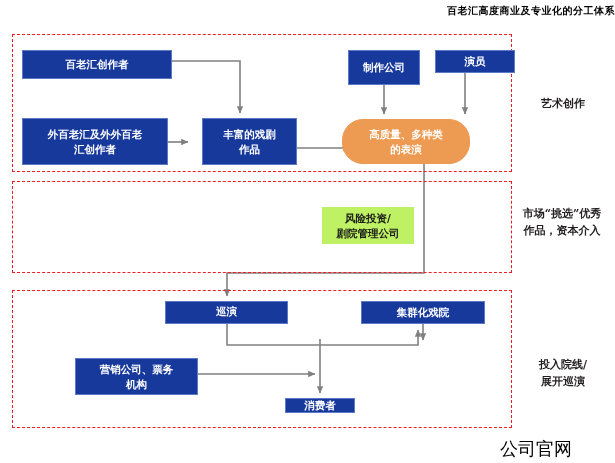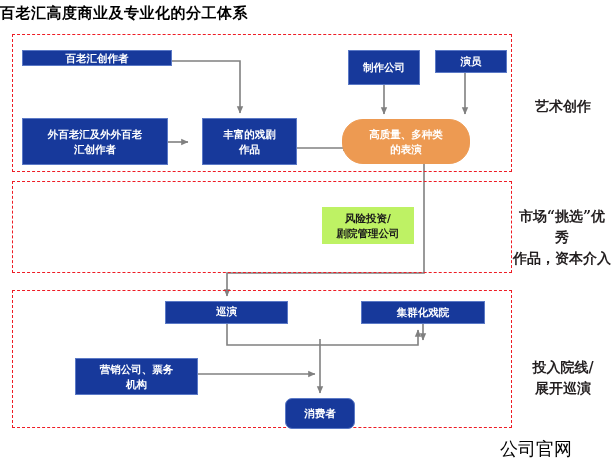--- a/index.html
+++ b/index.html
@@ -18,24 +18,24 @@
     position: absolute;
     left: 0; top: 0;
     width: 615px;
     height: 463px;
   }
   .title {
     position: absolute;
     left: 0;
     top: 4px;
     width: 615px;
-    text-align: left;
+    text-align: right;
     font-family: "DejaVu Serif", "Liberation Serif", serif;
     font-weight: bold;
-    font-size: 15px;
+    font-size: 10px;
     color: #000000;
     letter-spacing: 0.5px;
   }
   .band {
     position: absolute;
     border: 1.6px dashed #ee1c25;
     box-sizing: border-box;
     background: transparent;
   }
   .node {
@@ -61,21 +61,21 @@
   }
   .node.gray {
     background: #bef264;
     border: none;
     color: #1a1a1a;
   }
   .side-label {
     position: absolute;
     font-family: "DejaVu Serif", "Liberation Serif", serif;
     font-weight: bold;
-    font-size: 14px;
+    font-size: 11px;
     line-height: 1.5;
     color: #231f20;
     text-align: center;
   }
   .footer {
     position: absolute;
     font-family: "DejaVu Sans", "Liberation Sans", sans-serif;
     font-size: 18px;
     color: #000000;
   }
@@ -130,27 +130,27 @@
         <div>市场“挑选”优秀</div>
         <div>作品，资本介入</div>
       </div>
       <div class="band" style="left: 12px; top: 290px; width: 500px; height: 138px;"></div>
       <div class="side-label" style="left: 514px; top: 357px; width: 98px;">
         <div>投入院线/</div>
         <div>展开巡演</div>
       </div>
     </div>
   <div id="nodes-layer">
-      <div class="node" style="left: 22px; top: 50px; width: 150px; height: 16px;">
+      <div class="node" style="left: 22px; top: 50px; width: 150px; height: 29px;">
         <span style="white-space: pre-line;">百老汇创作者</span>
       </div>
       <div class="node" style="left: 348px; top: 50px; width: 72px; height: 35px;">
         <span style="white-space: pre-line;">制作公司</span>
       </div>
-      <div class="node" style="left: 435px; top: 50px; width: 72px; height: 23px;">
+      <div class="node" style="left: 435px; top: 50px; width: 80px; height: 23px;">
         <span style="white-space: pre-line;">演员</span>
       </div>
       <div class="node" style="left: 22px; top: 118px; width: 146px; height: 47px;">
         <span style="white-space: pre-line;">外百老汇及外外百老
 汇创作者</span>
       </div>
       <div class="node" style="left: 202px; top: 118px; width: 95px; height: 47px;">
         <span style="white-space: pre-line;">丰富的戏剧
 作品</span>
       </div>
@@ -165,19 +165,19 @@
       <div class="node" style="left: 165px; top: 301px; width: 123px; height: 23px; font-family: Liberation Serif, serif;">
         <span style="white-space: pre-line;">巡演</span>
       </div>
       <div class="node" style="left: 361px; top: 301px; width: 124px; height: 23px;">
         <span style="white-space: pre-line;">集群化戏院</span>
       </div>
       <div class="node" style="left: 75px; top: 358px; width: 123px; height: 37px; align-items: center;">
         <span style="white-space: pre-line;">营销公司、票务
 机构</span>
       </div>
-      <div class="node" style="left: 285px; top: 398px; width: 70px; height: 31px; border-radius: 7px;">
+      <div class="node" style="left: 285px; top: 398px; width: 70px; height: 15px;">
         <span style="white-space: pre-line;">消费者</span>
       </div>
     </div>
 
   <div class="footer" style="left:500px; top:437px;">公司官网</div>
 </div>
 
 </body></html>

